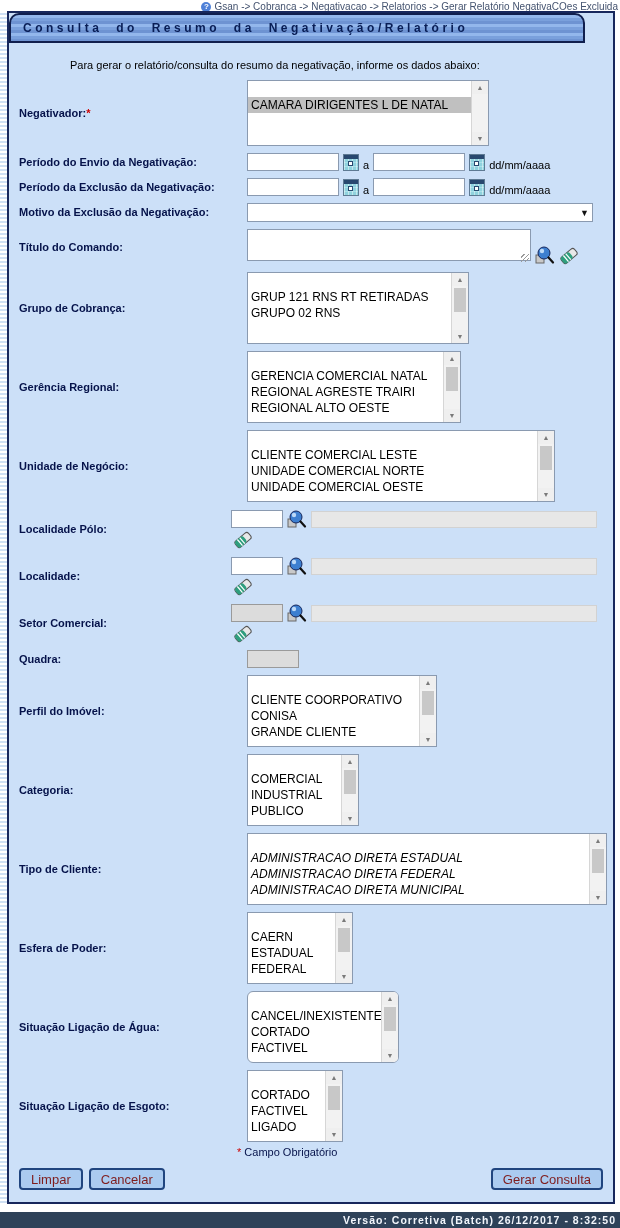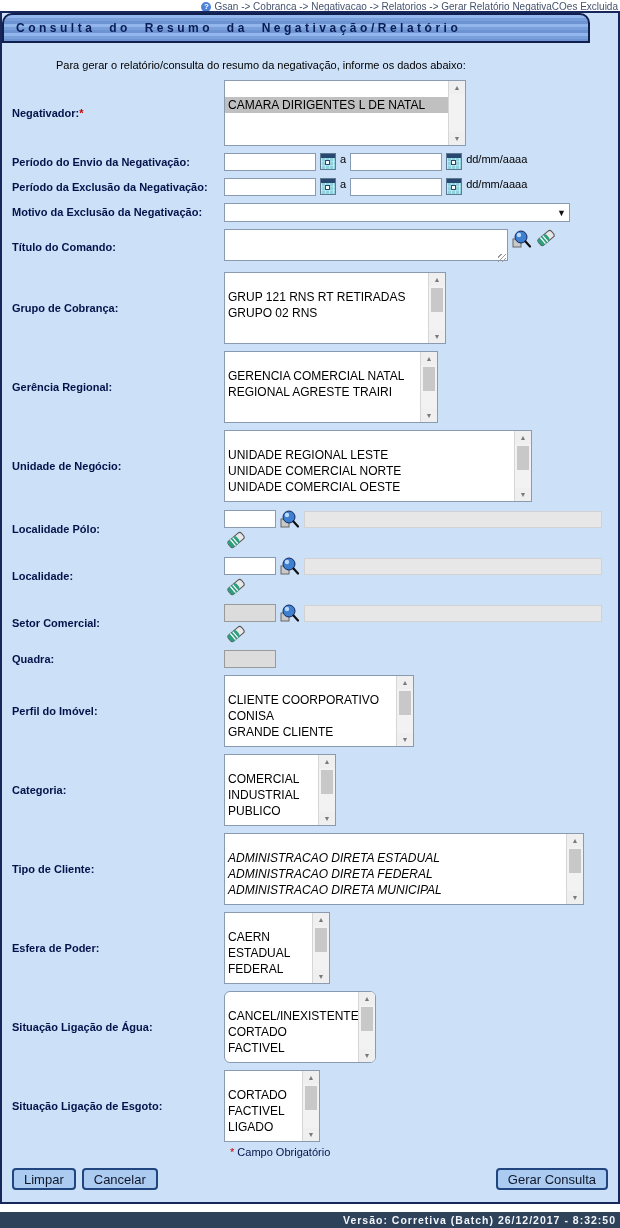--- a/index.html
+++ b/index.html
@@ -6,37 +6,37 @@
   body{
     width:620px;height:1228px;position:relative;background:#fff;overflow:hidden;
     font-family:"Liberation Sans",sans-serif;
   }
   
   .crumbbar{height:11px;display:flex;justify-content:flex-end;align-items:center;gap:3px;padding:1px 2px 0 0;}
   .help{display:inline-block;width:10px;height:10px;border-radius:50%;background:#4f81d8;color:#fff;
         font:bold 8px/10px "Liberation Sans",sans-serif;text-align:center;flex:none;}
   .crumb{font-size:10px;color:#44536f;text-decoration:underline;white-space:nowrap;text-align:center;}
   
-  .window{position:absolute;top:11px;left:0;right:0;bottom:24px;display:flex;flex-direction:column;}
+  .window{position:absolute;top:11px;left:0;right:0;bottom:24px;display:flex;}
   .edge-l{width:7px;flex:none;background:repeating-linear-gradient(180deg,#ffffff 0 2px,#cfe0f4 2px 4px);}
   .edge-r{width:5px;flex:none;background:#fff;}
   .win{flex:1;min-width:0;border:2px solid #17275c;background:#cce0f8;display:flex;flex-direction:column;}
   
   .titlebar{height:26px;margin-right:28px;border:2px solid #101f4e;border-radius:10px 10px 0 0;
     background:repeating-linear-gradient(180deg,#93b7ec 0 3px,#7aa0dc 3px 6px,#6e93d2 6px 9px);
     display:flex;align-items:center;}
   .title{font-size:12px;font-weight:bold;color:#081d55;letter-spacing:3.5px;word-spacing:7px;
     padding-left:12px;white-space:nowrap;}
   
   .form{flex:1;display:flex;flex-direction:column;padding:4px 8px 12px 10px;overflow:hidden;}
-  .instruction{font-size:11px;color:#000;margin:12px 0 2px 3px;padding-left:41px;}
+  .instruction{font-size:11px;color:#000;margin:12px 0 2px 10px;padding-left:41px;}
   .row{display:flex;align-items:center;margin-top:7px;}
   .lbl{width:212px;flex:none;font-size:11px;font-weight:bold;color:#05124a;line-height:13px;padding-right:4px;box-sizing:border-box;}
   .req{color:#cc0000;}
-  .ctrl{display:flex;align-items:flex-start;gap:4px;min-width:0;flex:1;}
+  .ctrl{display:flex;align-items:flex-end;gap:4px;min-width:0;flex:1;margin-left:16px;}
   .ctrl-col{display:flex;flex-direction:column;gap:2px;flex:1;min-width:0;}
   .ctrl-line{display:flex;align-items:center;gap:4px;}
   
   .txt{height:16px;border:1px solid #8a9ab0;background:#fff;font:12px "Liberation Sans",sans-serif;padding:0 2px;box-sizing:content-box;}
   .txt:disabled,.txt.dis{background:#dcdcdc;border-color:#9a9a9a;}
   .w86{width:86px;} .w46{width:46px;}
   .grayfield{height:15px;background:#e7e7e7;border:1px solid #d2d2d2;flex:1;margin-right:8px;}
   .hint{font-size:11px;color:#000;white-space:nowrap;}
   .sep{font-size:11px;color:#000;}
   
@@ -65,21 +65,21 @@
   
   .cal{display:inline-block;width:14px;height:15px;border:1px solid #5e7a93;position:relative;flex:none;
     background:linear-gradient(#28486f,#28486f) 0 0/100% 4px no-repeat,
       repeating-linear-gradient(90deg,rgba(255,255,255,.45) 0 1px,transparent 1px 4px),
       repeating-linear-gradient(0deg,#8fd2de 0 3px,#abe0ea 3px 4px);}
   .cal::after{content:"";position:absolute;left:4px;top:6px;width:3px;height:3px;background:#fff;border:1px solid #28486f;}
   .icon-btn{display:inline-flex;flex:none;cursor:pointer;}
   
   .note{font-size:11px;color:#05124a;margin:4px 0 0 218px;}
   .btnrow{display:flex;align-items:center;margin-top:auto;padding-top:10px;gap:6px;}
-  .btn{background:#abcbf0;border:2px solid #20457f;border-radius:4px;color:#0f172a;
+  .btn{background:#abcbf0;border:2px solid #20457f;border-radius:4px;color:#7f1d1d;
     font:13px "Liberation Sans",sans-serif;height:22px;padding:0 10px;cursor:pointer;}
   .btn-right{margin-left:auto;margin-right:2px;}
   
   .statusbar{position:absolute;left:0;right:0;bottom:0;height:16px;background:#2e4259;
     color:#f2f6fc;font-size:10.5px;font-weight:bold;letter-spacing:1px;
     text-align:right;line-height:16px;padding-right:4px;box-sizing:border-box;}
 </style>
 </head>
 <body>
 
@@ -192,37 +192,38 @@
           </div>
       </div>
 
       <div class="row">
         <div class="lbl">Gerência Regional:</div>
         <div class="ctrl">
             <div class="listbox h72 w214">
               <div class="opt">&nbsp;</div>
               <div class="opt">GERENCIA COMERCIAL NATAL</div>
               <div class="opt">REGIONAL AGRESTE TRAIRI</div>
+              <div class="opt">REGIONAL ALTO OESTE</div>
               <div class="sb">
                 <div class="sb-a">▲</div>
                 <div class="sb-t">
                   <div class="sb-h"></div>
                 </div>
                 <div class="sb-a">▼</div>
               </div>
             </div>
           </div>
       </div>
 
       <div class="row">
         <div class="lbl">Unidade de Negócio:</div>
         <div class="ctrl">
             <div class="listbox h72 w308">
               <div class="opt">&nbsp;</div>
-              <div class="opt">UNIDADE REGIONAL LESTE</div>
+              <div class="opt">CLIENTE COMERCIAL LESTE</div>
               <div class="opt">UNIDADE COMERCIAL NORTE</div>
               <div class="opt">UNIDADE COMERCIAL OESTE</div>
               <div class="sb">
                 <div class="sb-a">▲</div>
                 <div class="sb-t">
                   <div class="sb-h"></div>
                 </div>
                 <div class="sb-a">▼</div>
               </div>
             </div>

